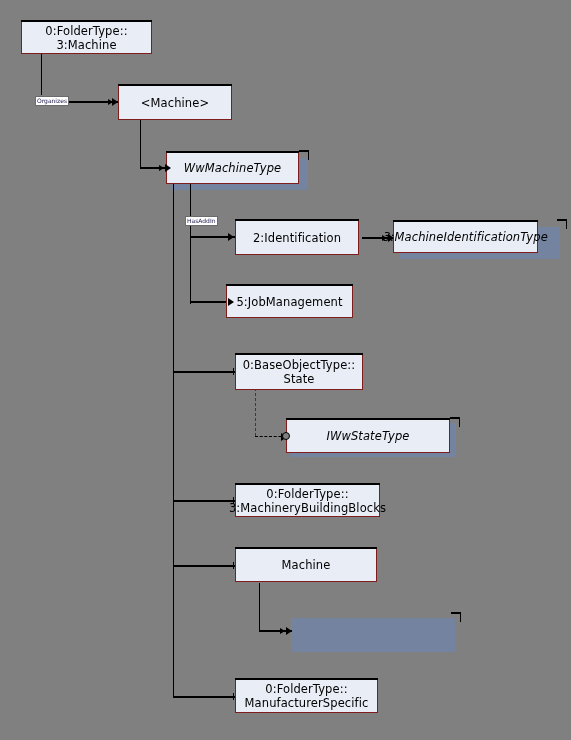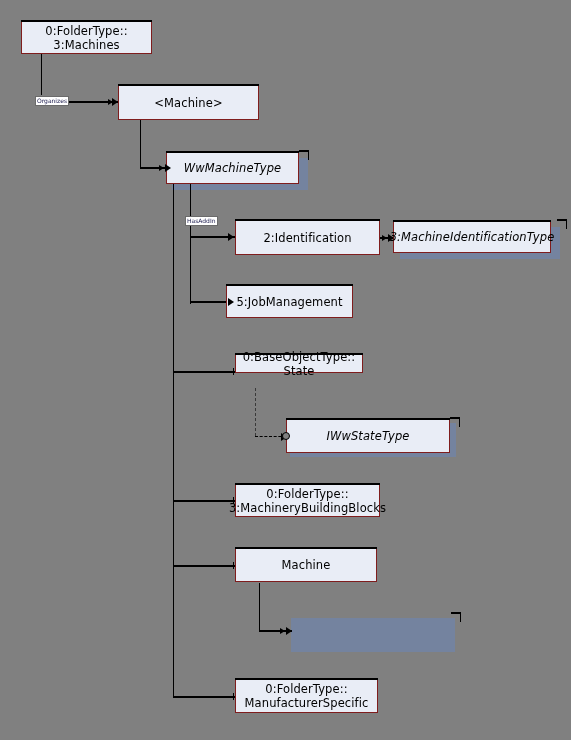--- a/index.html
+++ b/index.html
@@ -174,46 +174,46 @@
   <div class="dash-h" style="left:255px; top:436px; width:31px;"></div>
   <div class="arrow" style="left:281px; top:433px;"></div>
   <div class="socket" style="left:282px; top:432px;"></div>
 
   <div class="ln lnv" style="left:259px; top:583px; height:48px;"></div>
   <div class="ln ln2h" style="left:259px; top:630px; width:33px;"></div>
   <div class="arrow" style="left:286px; top:627px;"></div>
   <div class="arrow sm" style="left:280px; top:628px;"></div>
 
   <div class="node" style="left:21px; top:21px; width:131px; height:33px;">
-    <span class="lbl"><span>0:FolderType::</span><br><span>3:Machines</span></span>
-  </div>
-
-  <div class="node" style="left:118px; top:85px; width:141px; height:35px;">
+    <span class="lbl"><span>0:FolderType::</span><br><span>3:Machine</span></span>
+  </div>
+
+  <div class="node" style="left:118px; top:85px; width:114px; height:35px;">
     <span class="lbl">&lt;Machine&gt;</span>
   </div>
 
   <div class="node italic" style="left:166px; top:152px; width:133px; height:32px;">
     <span class="lbl">WwMachineType</span>
   </div>
   <div class="nub" style="left:299px; top:150px;"></div>
 
-  <div class="node" style="left:235px; top:220px; width:145px; height:35px;">
+  <div class="node" style="left:235px; top:220px; width:124px; height:35px;">
     <span class="lbl">2:Identification</span>
   </div>
 
-  <div class="node italic" style="left:393px; top:221px; width:158px; height:32px;">
+  <div class="node italic" style="left:393px; top:221px; width:145px; height:32px;">
     <span class="lbl">3:MachineIdentificationType</span>
   </div>
   <div class="nub" style="left:557px; top:219px;"></div>
 
   <div class="node" style="left:226px; top:285px; width:127px; height:33px;">
     <span class="lbl">5:JobManagement</span>
   </div>
 
-  <div class="node" style="left:235px; top:354px; width:128px; height:19px;">
+  <div class="node" style="left:235px; top:354px; width:128px; height:36px;">
     <span class="lbl"><span>0:BaseObjectType::</span><br><span>State</span></span>
   </div>
 
   <div class="node italic" style="left:286px; top:419px; width:164px; height:34px;">
     <span class="lbl">IWwStateType</span>
   </div>
   <div class="nub" style="left:450px; top:417px;"></div>
 
   <div class="node" style="left:235px; top:484px; width:145px; height:33px;">
     <span class="lbl"><span>0:FolderType::</span><br><span>3:MachineryBuildingBlocks</span></span>

